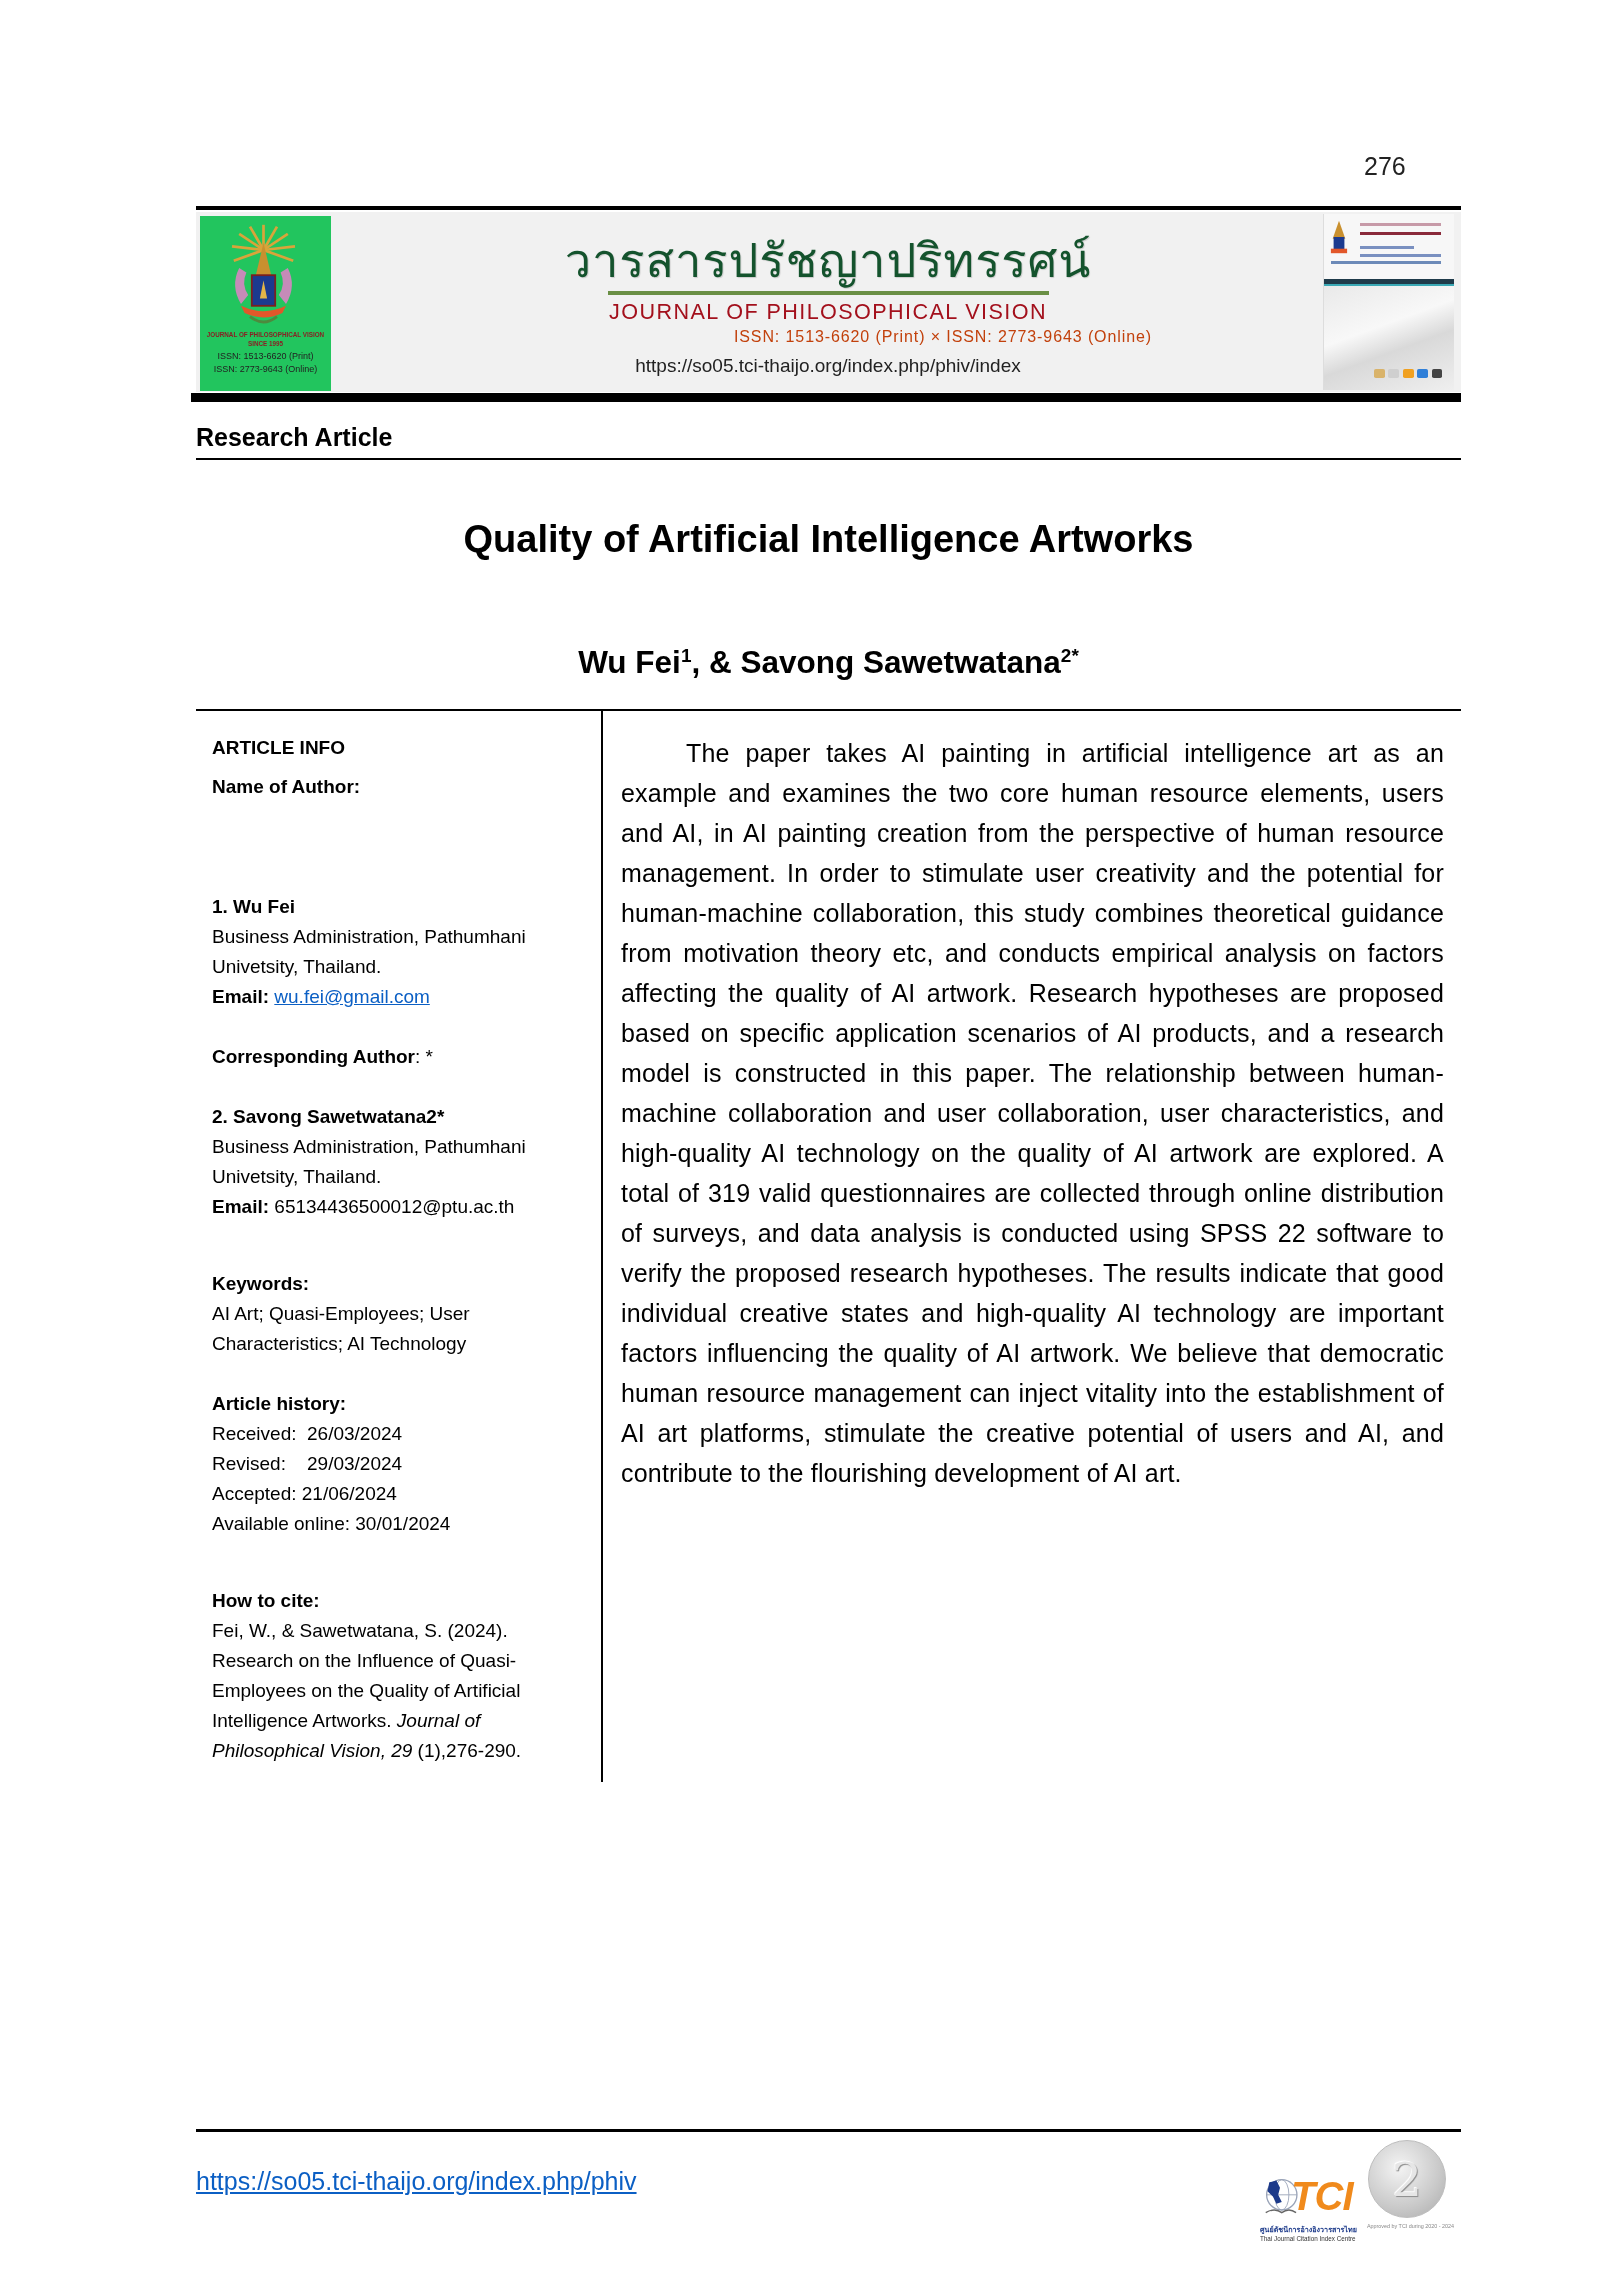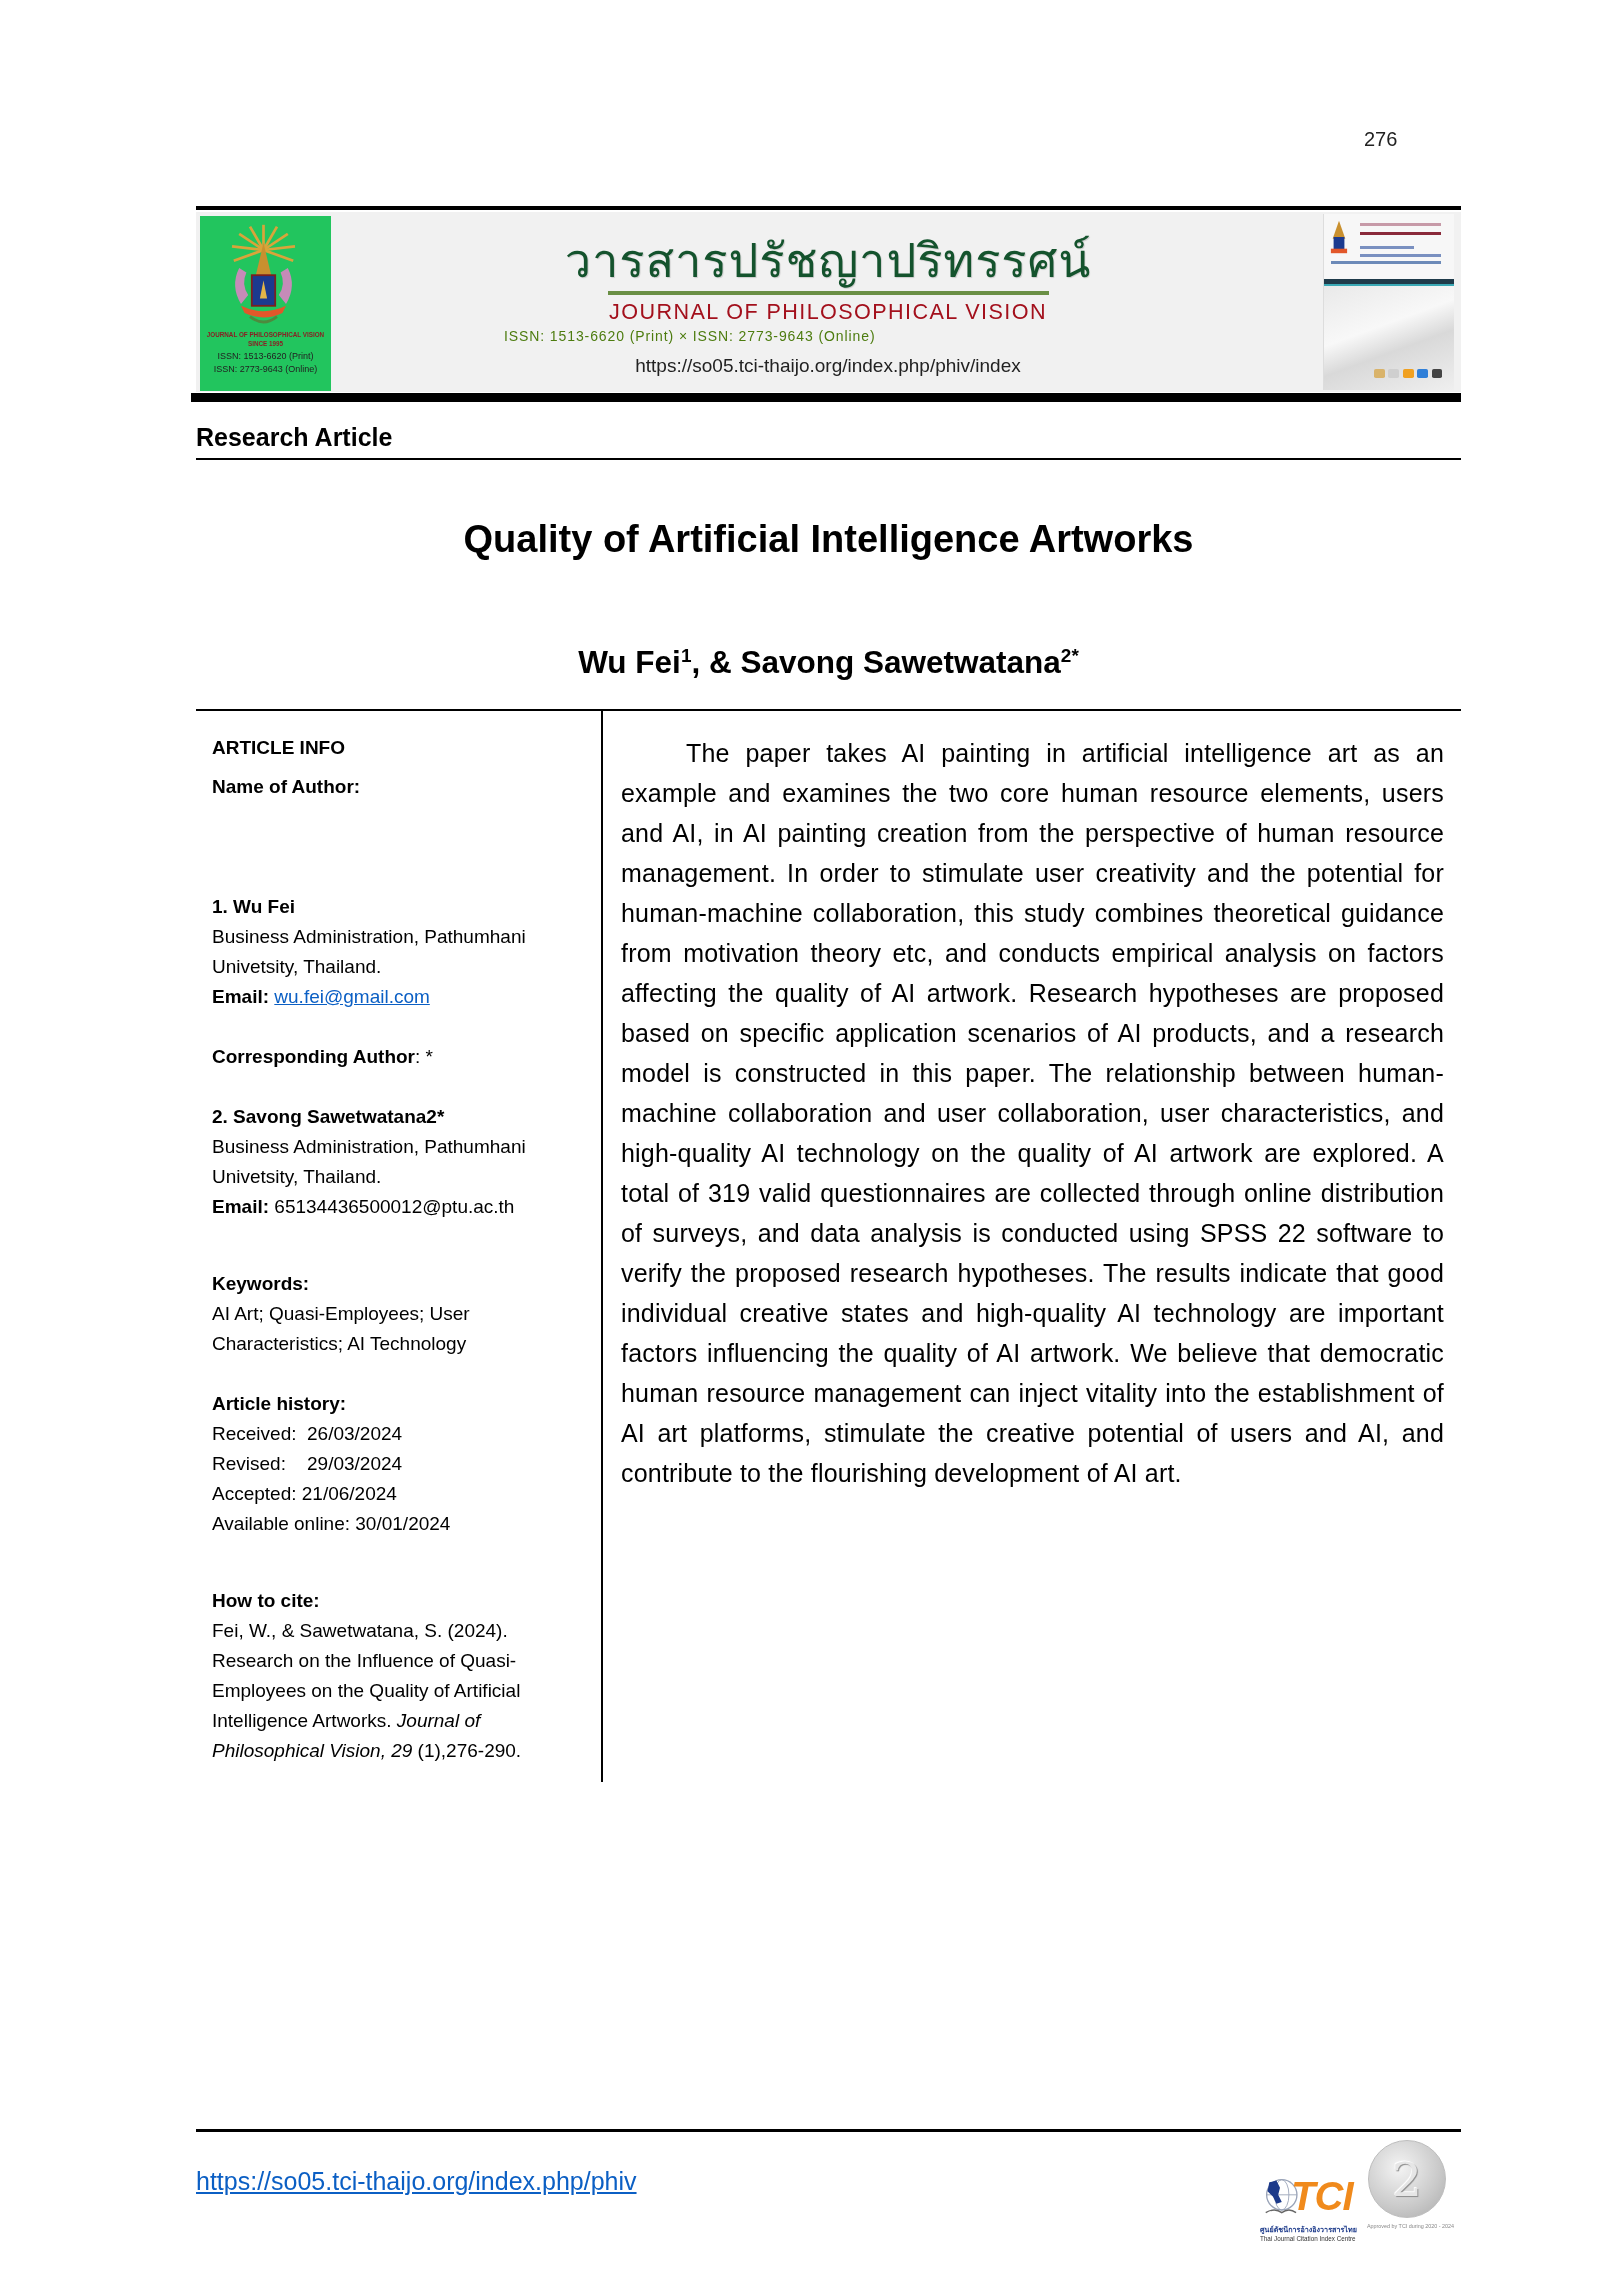--- a/index.html
+++ b/index.html
@@ -1,42 +1,42 @@
 <!DOCTYPE html>
 <html style="font-size:14.4px"><head>
 <meta charset="utf-8">
 <style>
   html, body { margin: 0; padding: 0; background: #ffffff; }
   body { width: 1623px; height: 2295px; position: relative; overflow: hidden;
          font-family: "Liberation Sans", "DejaVu Sans", sans-serif; color: #000; }
   .abs { position: absolute; }
 
-  .page-number { left: 1364px; top: 128px; font-size: 20px; color: #222; }
+  .page-number { left: 1364px; top: 152px; font-size: 25px; color: #222; }
 
   
   .top-rule { left: 196px; top: 206px; width: 1265px; height: 3.6px; background: #000; }
   .banner { left: 196px; top: 212px; width: 1265px; height: 180px; background: #f1f1f1; }
   .banner-rule { left: 191px; top: 393px; width: 1270px; height: 9px; background: #000; }
 
   .logo-left { left: 200px; top: 216px; width: 131px; height: 175px; background: #22c55e; }
   .crest { position: absolute; left: 23.4px; top: 7.2px; width: 81px; height: 108px; }
   .logo-left-caption { position: absolute; left: 0; width: 131px; text-align: center; color: #222; }
   .logo-left-caption.c1 { top: 115px; font-size: 6.3px; font-weight: bold; color: #8a1f24; }
   .logo-left-caption.c2 { top: 124px; font-size: 6.3px; font-weight: bold; color: #8a1f24; }
   .logo-left-caption.c3 { top: 135px; font-size: 9px; }
   .logo-left-caption.c4 { top: 148px; font-size: 9px; }
 
   .thai-title { left: 540px; top: 223px; width: 576px; text-align: center;
                 font-family: "DejaVu Sans", sans-serif; font-size: 47px; color: #14532d;
                 letter-spacing: 0.9px; text-shadow: 0.9px 0.9px 0.9px rgba(0,0,0,0.15); }
   .green-rule { left: 608px; top: 291px; width: 441px; height: 3.6px; background: #6a8f45; }
   .journal-en { left: 540px; top: 299px; width: 576px; text-align: center; font-size: 21.6px;
                 color: #a3101c; letter-spacing: 1.4px; }
-  .issn-line { left: 504px; top: 328px; width: 648px; text-align: left; font-size: 14px;
-               color: #4d7c0f; letter-spacing: 0.9px; }
+  .issn-line { left: 504px; top: 328px; width: 648px; text-align: right; font-size: 16px;
+               color: #c2410c; letter-spacing: 0.9px; }
   .banner-url { left: 540px; top: 355px; width: 576px; text-align: center; font-size: 19px; color: #222; }
 
   .thumb-right { left: 1323px; top: 214px; width: 130px; height: 176px; background: #eeeeee;
                  border-left: 0.9px solid #ddd; overflow: hidden; }
   .thumb-header { position: absolute; left: 0; top: 0; width: 130px; height: 65px; background: #f7f7f7; }
   .thumb-crest { position: absolute; left: 5.4px; top: 5.4px; width: 20px; height: 36px; }
   .thumb-line { position: absolute; height: 2.7px; background: #b48a9a; }
   .thumb-band { position: absolute; left: 0; top: 65px; width: 130px; height: 5.4px; background: #1f3b4a; }
   .thumb-band2 { position: absolute; left: 0; top: 70px; width: 130px; height: 1.8px; background: #3aa9b5; }
   .thumb-body { position: absolute; left: 0; top: 72px; width: 130px; height: 104px;

